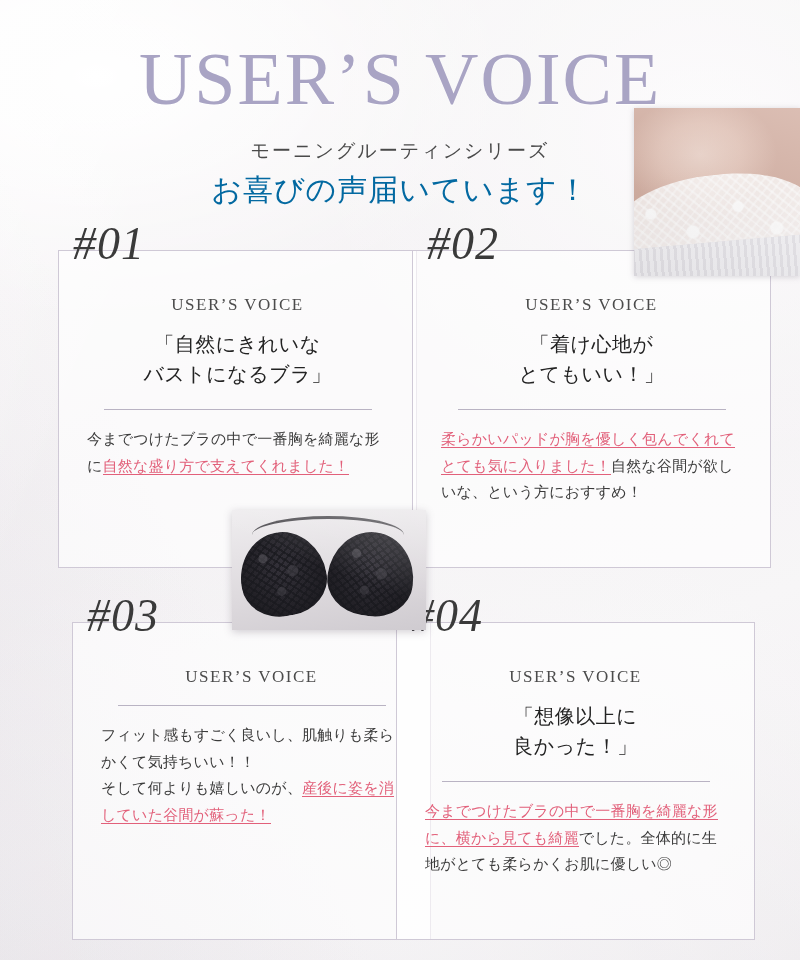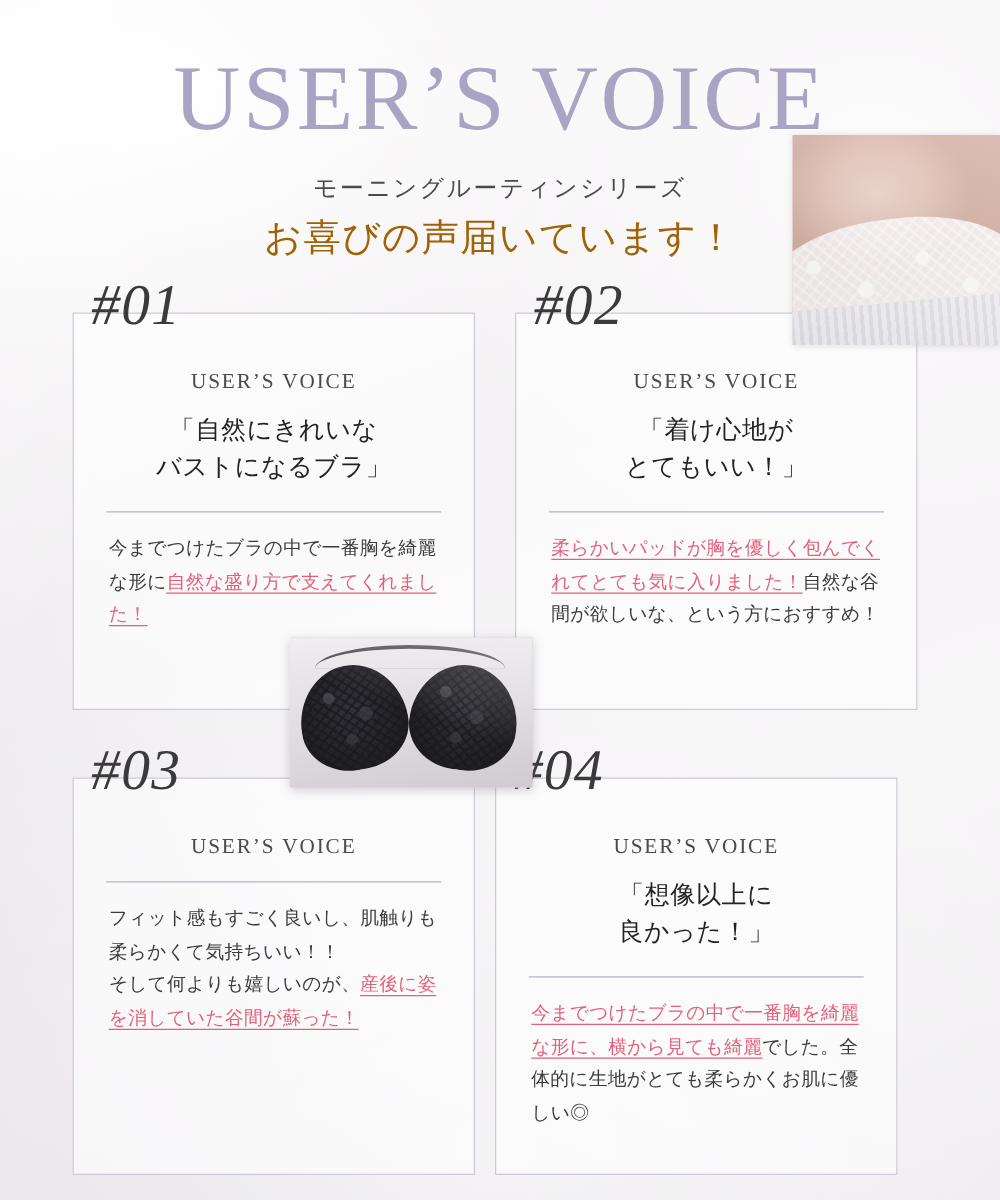--- a/index.html
+++ b/index.html
@@ -67,21 +67,21 @@
     color: #4a4a4a;
     font-family: "Liberation Serif", serif;
   }
   .lead-title {
     position: absolute;
     top: 170px;
     left: 0; right: 0;
     text-align: center;
     font-size: 30px;
     letter-spacing: 1px;
-    color: #a16207;
+    color: #0369a1;
     font-family: "Liberation Serif", serif;
   }
 
   
   .photo-hero {
     position: absolute;
     top: 108px;
     left: 634px;
     width: 166px;
     height: 168px;
@@ -134,28 +134,28 @@
   
   .cards {
     position: absolute;
     top: 222px;
     left: 0;
     width: 800px;
     z-index: 2;
   }
   .card {
     position: absolute;
-    width: 322px;
+    width: 359px;
     background: rgba(255,255,255,0.62);
     border: 1px solid #cfc9d6;
     box-sizing: border-box;
   }
   .card.c1 { left: 58px;  top: 28px;  height: 318px; }
   .card.c2 { left: 412px; top: 28px;  height: 318px; }
-  .card.c3 { left: 58px;  top: 400px; height: 318px; }
+  .card.c3 { left: 72px;  top: 400px; height: 318px; }
   .card.c4 { left: 396px; top: 400px; height: 318px; }
 
   .card-num {
     position: absolute;
     top: -30px;
     left: 14px;
     font-family: "Liberation Serif", serif;
     font-size: 46px;
     font-style: italic;
     color: #3a3a3a;

